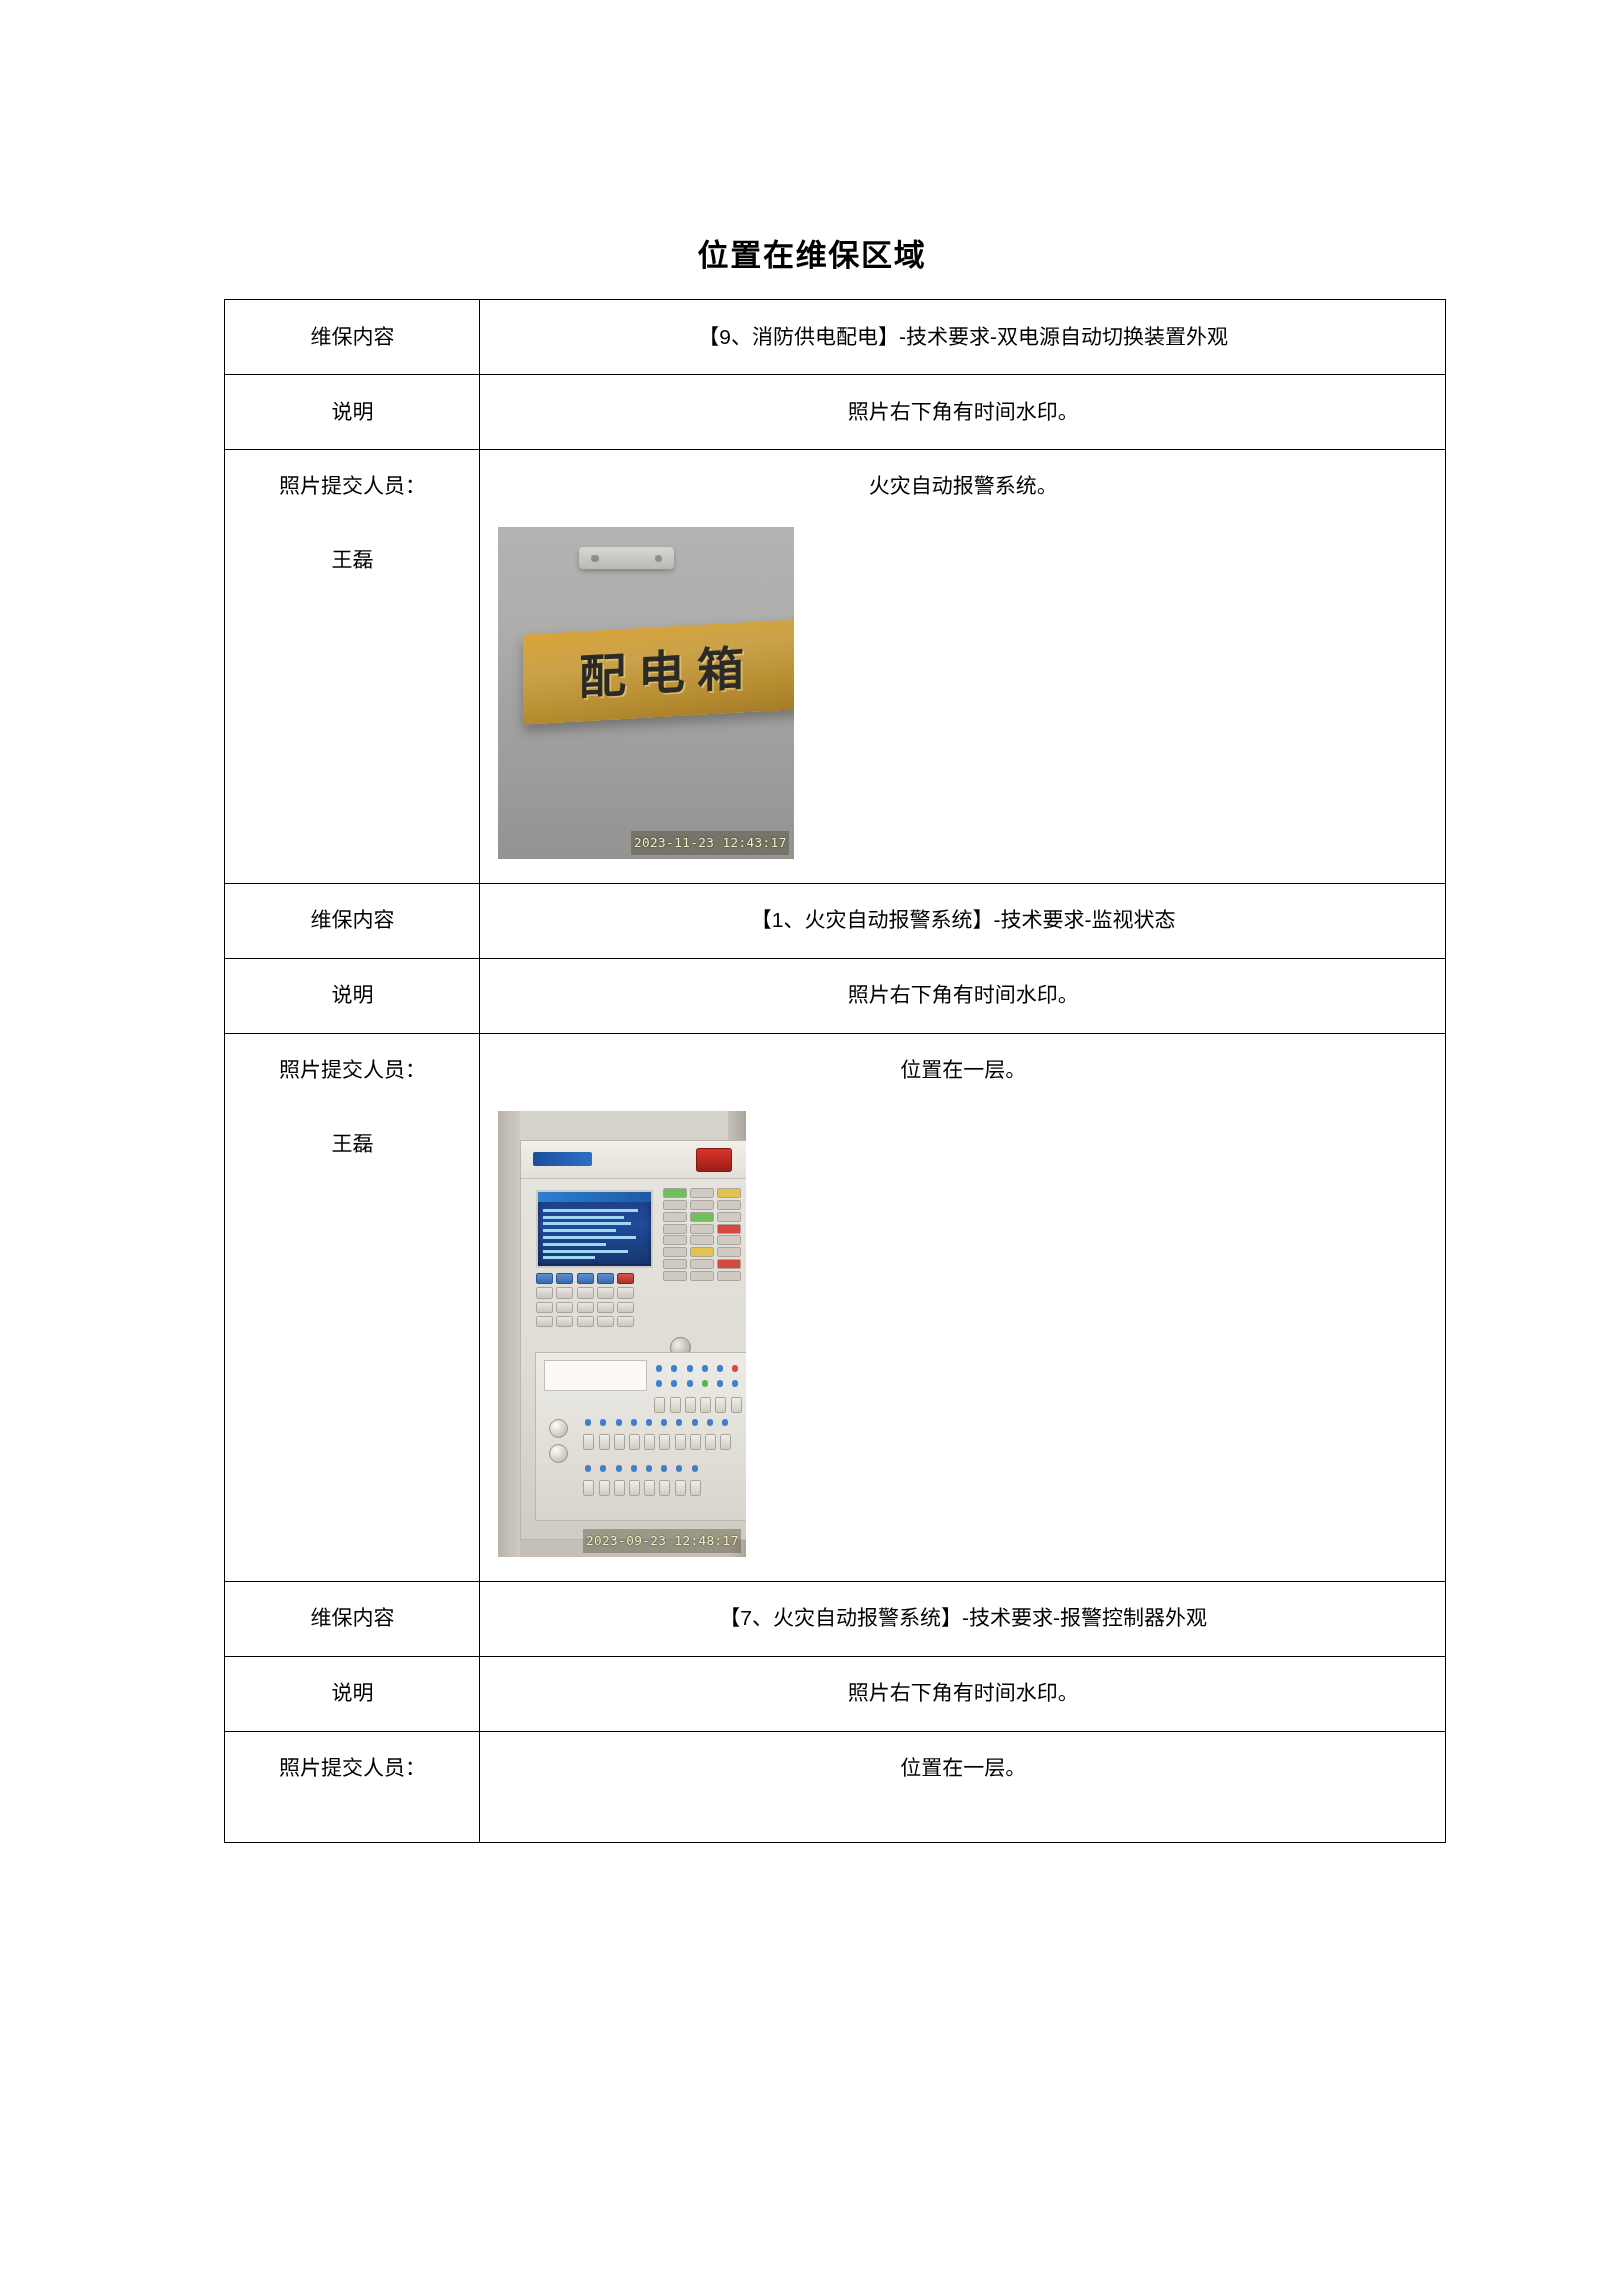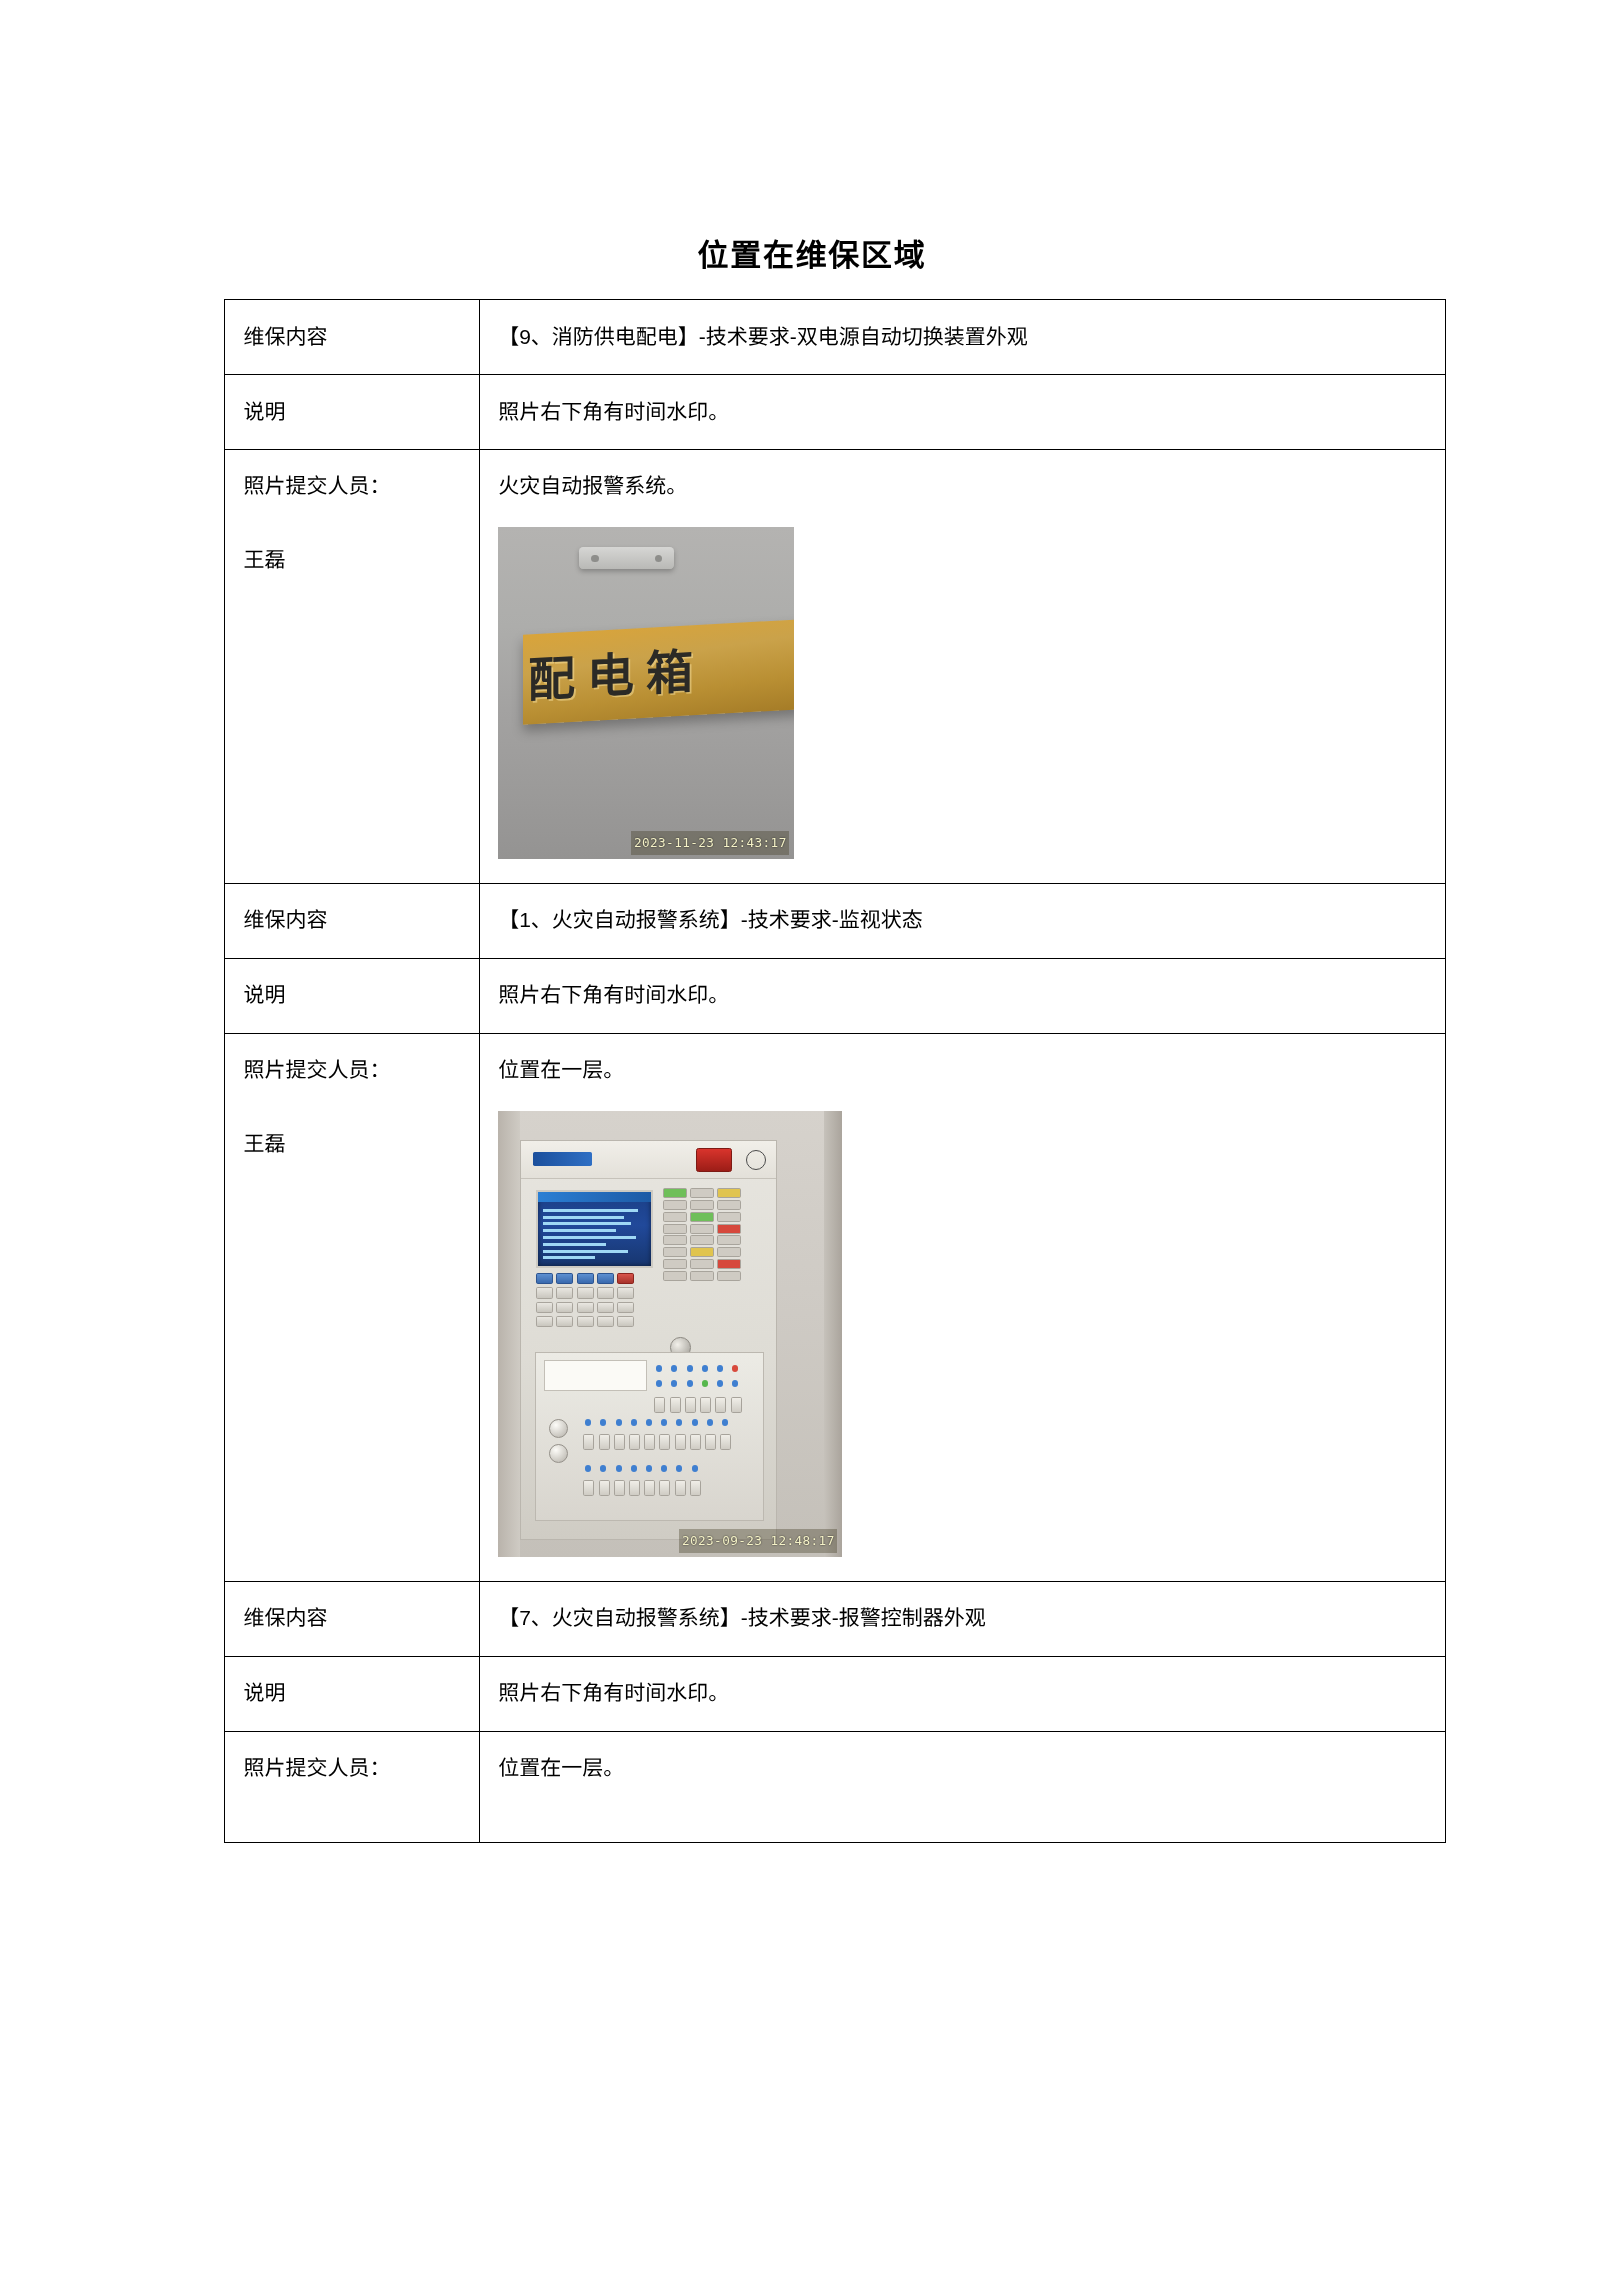--- a/index.html
+++ b/index.html
@@ -33,20 +33,21 @@
     width: 1176px;
     border-collapse: collapse;
     table-layout: fixed;
   }
   table.record-table td {
     border: 1.4px solid #000000;
     vertical-align: top;
     padding: 18.6px 17px 18.6px 18.6px;
     font-size: 21px;
     line-height: 1.75;
+    text-align: center;
   }
   td.label-cell {
     width: 218px;
   }
   td.value-cell {
     width: 930px;
   }
   .submitter-name {
     margin-top: 37px;
   }
@@ -119,21 +120,21 @@
     letter-spacing: 12px;
     color: #2b2a26;
     line-height: 85px;
     text-shadow: 1.7px 1.7px 0 rgba(255,235,170,.45);
     white-space: nowrap;
     overflow: hidden;
   }
 
   
   .photo2 {
-    width: 344px;
+    width: 248px;
     height: 446px;
     background: linear-gradient(180deg,#d6d2cc 0%, #cfcbc5 40%, #c4c0b9 100%);
   }
   .photo2 .wall-l {
     position: absolute; left: 0; top: 0; width: 22px; height: 100%;
     background: linear-gradient(90deg,#b9b3ab,#cfcbc4);
   }
   .photo2 .wall-r {
     position: absolute; right: 0; top: 0; width: 18.6px; height: 100%;
     background: linear-gradient(270deg,#aaa49c,#c6c2bb);

